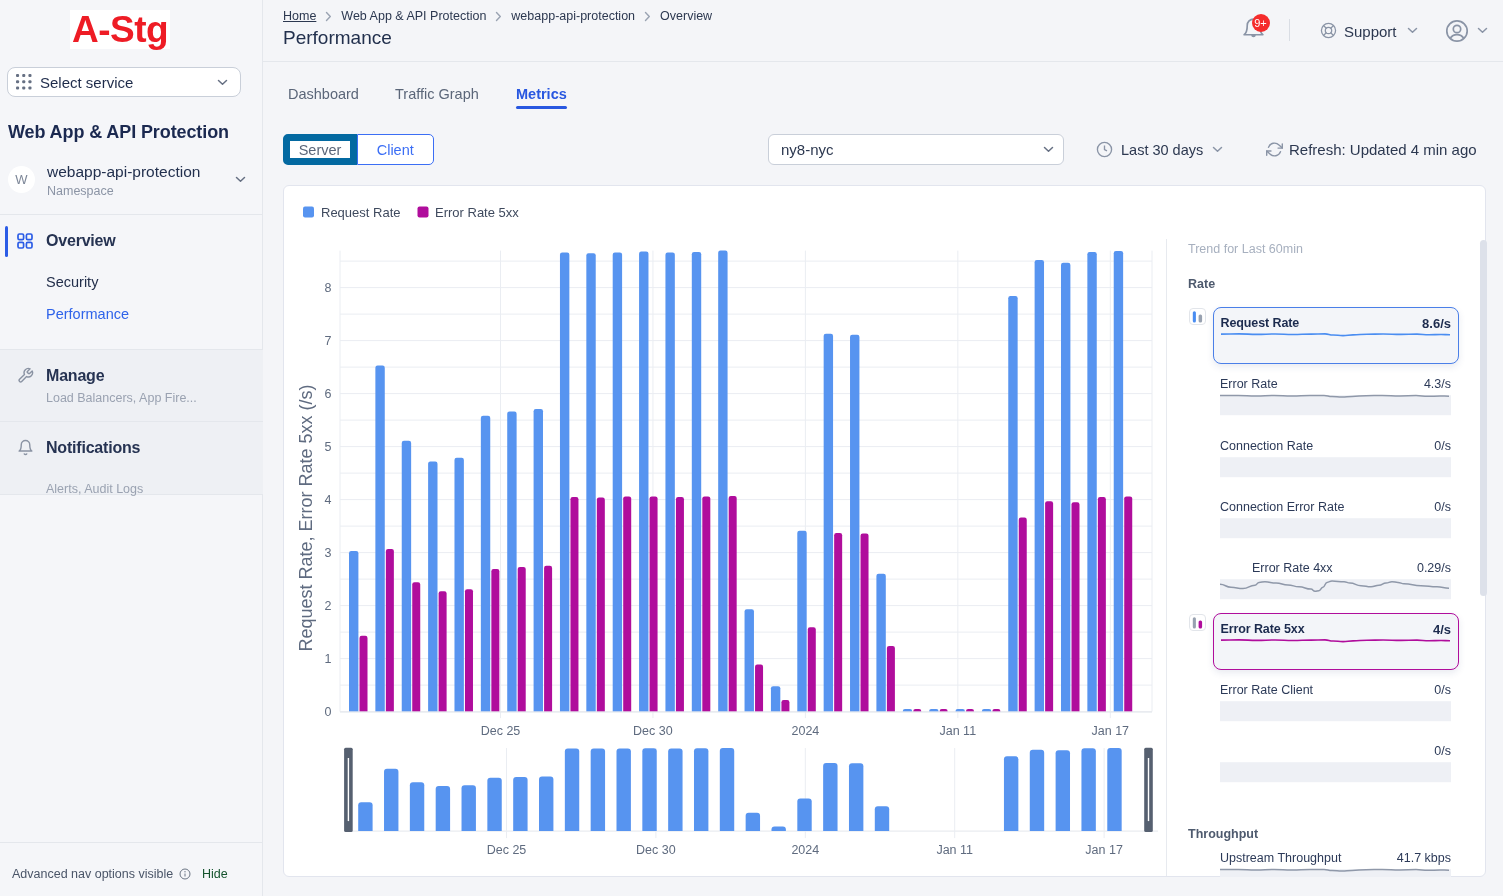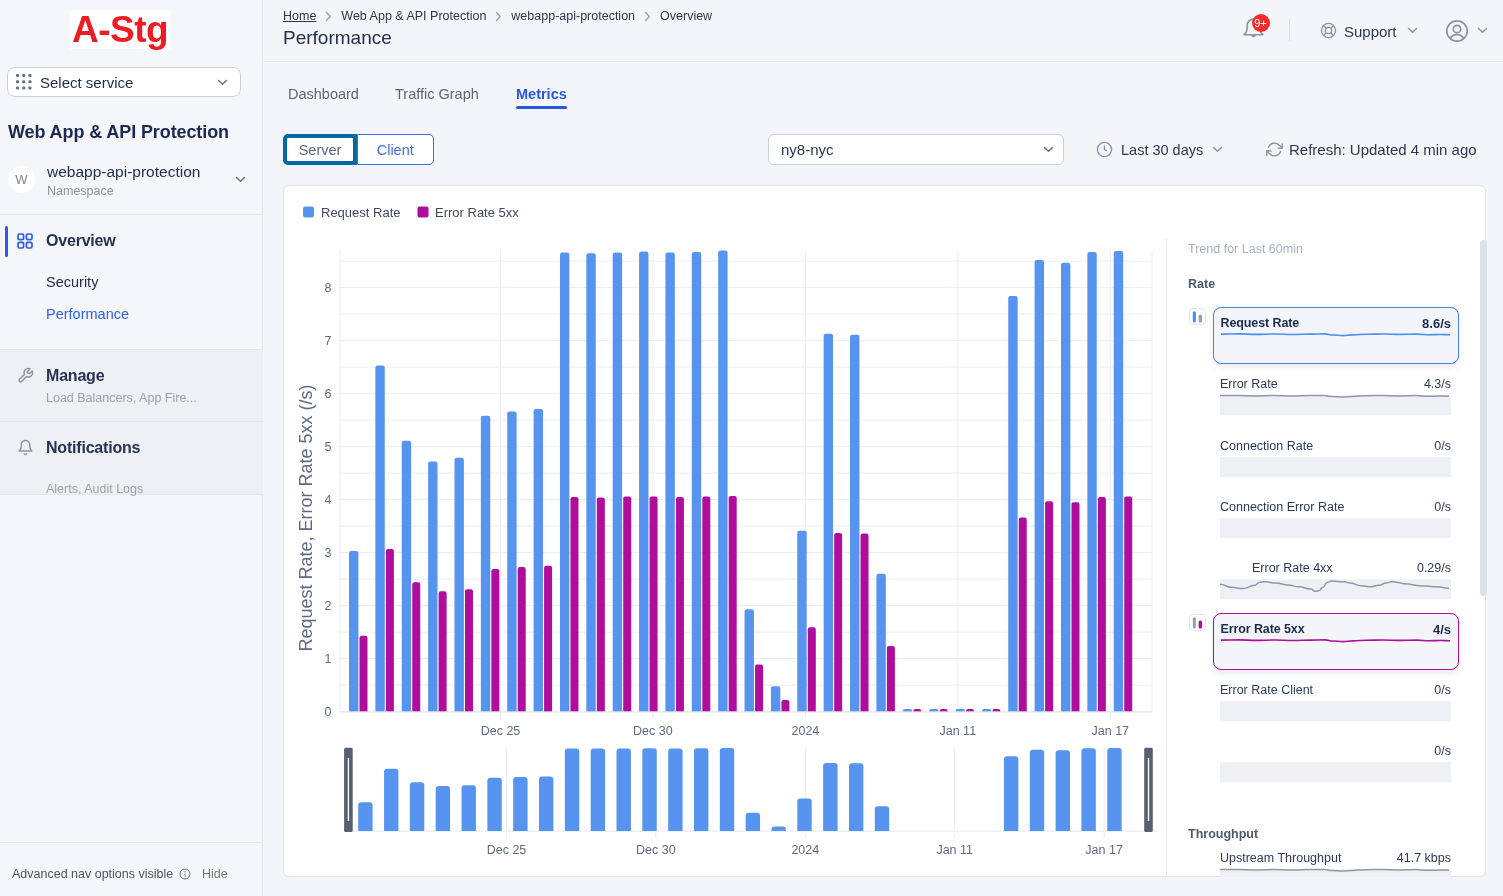--- a/index.html
+++ b/index.html
@@ -73,21 +73,21 @@
   <div class="abs" style="left:46px;top:439px;font-size:16px;font-weight:bold;color:#263352;letter-spacing:-0.2px;">Notifications</div>
   <div class="abs" style="left:46px;top:463px;font-size:12.5px;color:#9aa2b1;margin-top:19px;">Alerts, Audit Logs</div>
 
   <div class="abs" style="left:0;top:842px;width:263px;height:1px;background:#e4e7ec;"></div>
   <div class="abs" style="left:12px;top:867px;font-size:12.5px;color:#4a5568;">Advanced nav options visible</div>
   <svg class="abs" style="left:179px;top:868px;" width="12" height="12" viewBox="0 0 24 24">
       <circle cx="12" cy="12" r="10" fill="none" stroke="#6b7584" stroke-width="2"></circle>
       <line x1="12" y1="11" x2="12" y2="17" stroke="#6b7584" stroke-width="2"></line>
       <circle cx="12" cy="7.5" r="1.3" fill="#6b7584"></circle>
     </svg>
-  <div class="abs" style="left:202px;top:867px;font-size:12.5px;color:#737373;">Hide</div>
+  <div class="abs" style="left:202px;top:867px;font-size:12.5px;color:#14532d;">Hide</div>
 </div>
 
 <div class="abs" style="left:283px;top:8px;font-size:12.5px;color:#2c3850;display:flex;align-items:center;height:16px;">
   <span style="text-decoration:underline;color:#2c3850;">Home</span>
   <svg style="margin:0 9px;" width="7" height="11" viewBox="0 0 7 11">
       <polyline points="1.5,1.5 5.3,5.5 1.5,9.5" fill="none" stroke="#9aa3b2" stroke-width="1.4" stroke-linecap="round" stroke-linejoin="round"></polyline>
     </svg>
   <span>Web App &amp; API Protection</span>
   <svg style="margin:0 9px;" width="7" height="11" viewBox="0 0 7 11">
       <polyline points="1.5,1.5 5.3,5.5 1.5,9.5" fill="none" stroke="#9aa3b2" stroke-width="1.4" stroke-linecap="round" stroke-linejoin="round"></polyline>
@@ -131,21 +131,21 @@
     <polyline points="1.5,1.5 5.5,5.2 9.5,1.5" fill="none" stroke="#8a94a6" stroke-width="1.5" stroke-linecap="round" stroke-linejoin="round"></polyline>
   </svg>
 
 <div class="abs" style="left:263px;top:61px;width:1240px;height:1px;background:#e4e7ec;"></div>
 
 <div class="abs" style="left:288px;top:86px;font-size:14.5px;color:#5b6679;">Dashboard</div>
 <div class="abs" style="left:395px;top:86px;font-size:14.5px;color:#5b6679;">Traffic Graph</div>
 <div class="abs" style="left:516px;top:86px;font-size:14.5px;font-weight:bold;color:#2857e0;">Metrics</div>
 <div class="abs" style="left:516px;top:106px;width:51px;height:3px;border-radius:2px;background:#2857e0;"></div>
 
-<div class="abs" style="left:283px;top:134px;width:74px;height:31px;background:#fff;border:4px solid #0369a1;border-radius:5px 0 0 5px;display:flex;align-items:center;justify-content:center;font-size:14.5px;color:#5b6679;">Server</div>
+<div class="abs" style="left:283px;top:134px;width:74px;height:31px;background:#fff;border:7px solid #0369a1;border-radius:5px 0 0 5px;display:flex;align-items:center;justify-content:center;font-size:14.5px;color:#5b6679;">Server</div>
 <div class="abs" style="left:357px;top:134px;width:76.5px;height:31px;background:#fff;border:1.3px solid #3b6ef5;border-radius:0 5px 5px 0;display:flex;align-items:center;justify-content:center;font-size:14.5px;color:#3b6ef5;">Client</div>
 
 <div class="abs" style="left:768px;top:134px;width:296px;height:31px;background:#fff;border:1px solid #c9cfd9;border-radius:6px;"></div>
 <div class="abs" style="left:781px;top:141px;font-size:15px;color:#2c3850;">ny8-nyc</div>
 <svg class="abs" style="left:1043px;top:146px;" width="11" height="7" viewBox="0 0 11 7">
     <polyline points="1.5,1.5 5.5,5.2 9.5,1.5" fill="none" stroke="#667083" stroke-width="1.5" stroke-linecap="round" stroke-linejoin="round"></polyline>
   </svg>
 
 <svg class="abs" style="left:1096px;top:141px;" width="17" height="17" viewBox="0 0 24 24">
     <g fill="none" stroke="#8a94a6" stroke-width="1.9">

